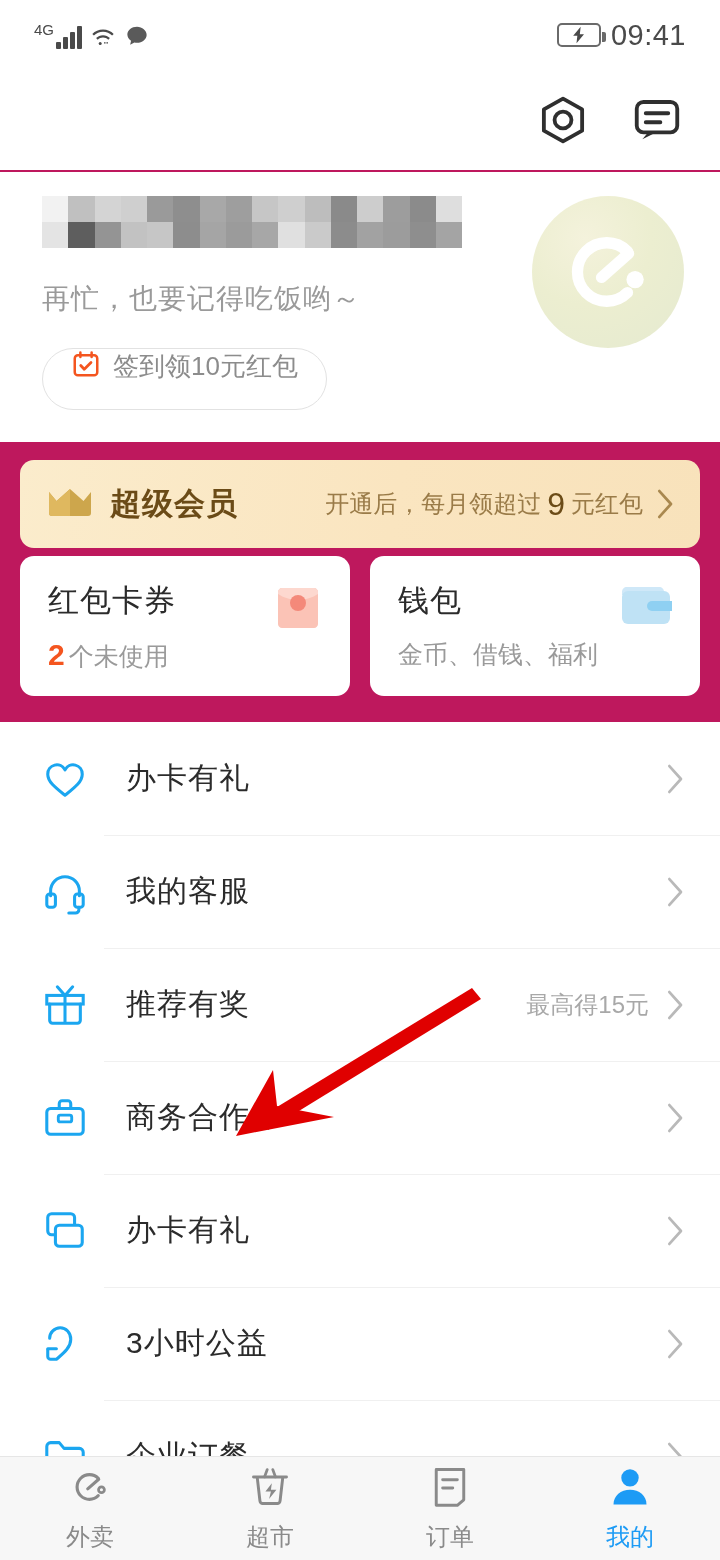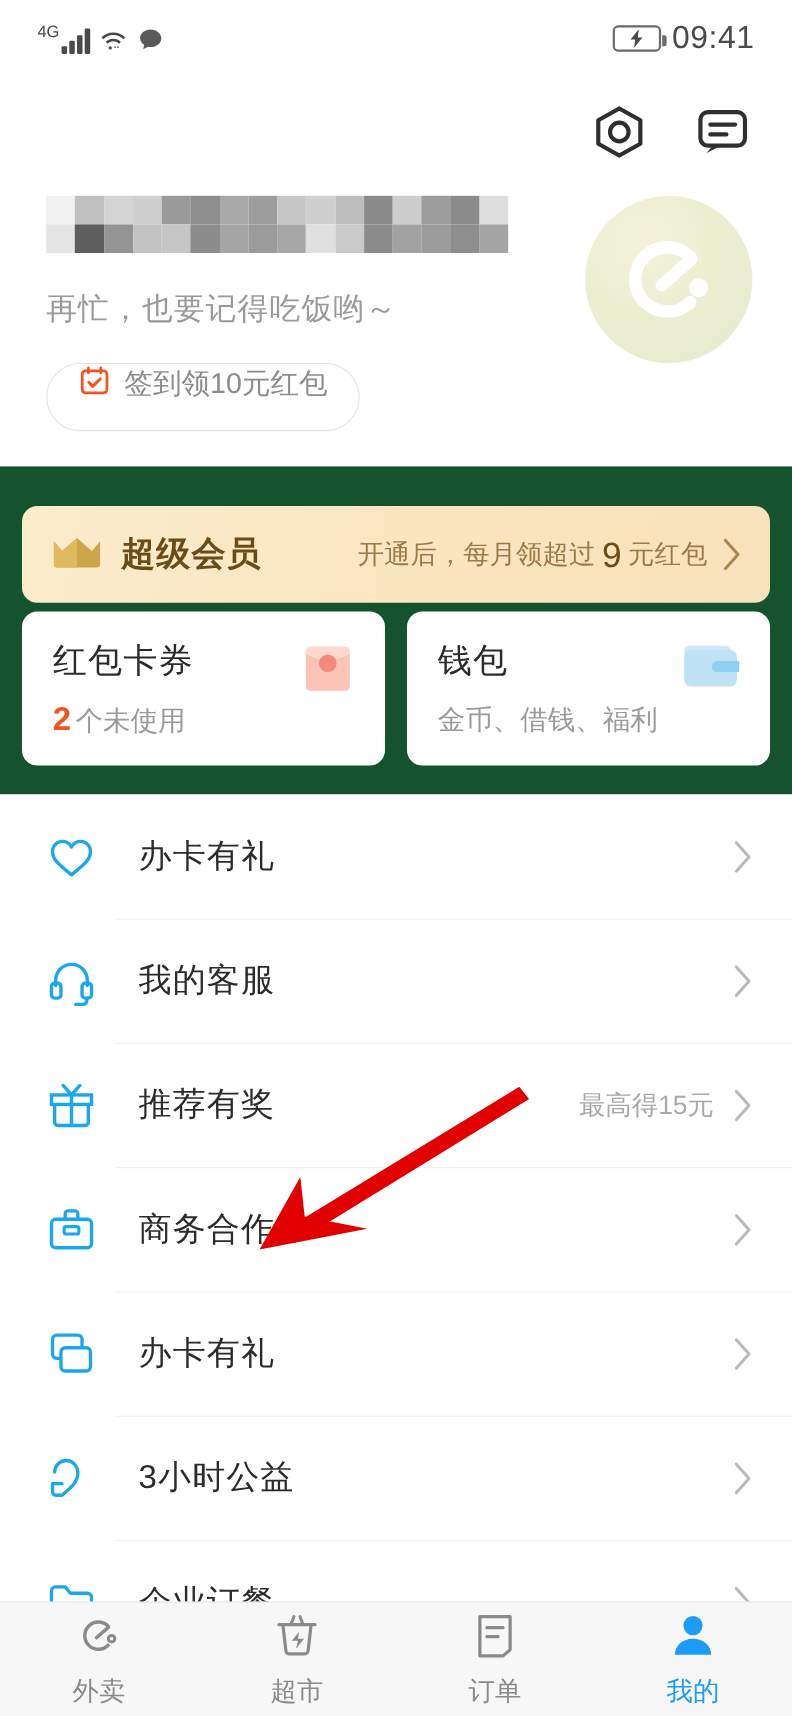--- a/index.html
+++ b/index.html
@@ -5,21 +5,21 @@
   * { margin:0; padding:0; box-sizing:border-box; }
   html, body {
     width:720px; height:1560px;
     background:#f5f5f5;
     font-family:"Liberation Sans","DejaVu Sans",sans-serif;
     overflow:hidden;
   }
   #screen {
     position:relative;
     width:720px; height:1560px;
-    background:#14532d;
+    background:#be185d;
     overflow:hidden;
   }
 
   
   .statusbar {
     position:absolute; top:0; left:0; width:720px; height:70px;
     display:flex; align-items:center; justify-content:space-between;
     padding:0 34px;
     background:#ffffff;
   }
@@ -48,21 +48,21 @@
   .header {
     position:absolute; top:70px; left:0; width:720px; height:100px;
     background:#ffffff;
     display:flex; align-items:center; justify-content:flex-end;
     padding-right:36px; gap:40px;
   }
   .hdr-icon { width:54px; height:54px; cursor:pointer; }
 
   
   .profile {
-    position:absolute; top:154px; left:0; width:720px; height:270px;
+    position:absolute; top:172px; left:0; width:720px; height:270px;
     background:#ffffff;
     padding:24px 36px 0 42px;
   }
   .mosaic {
     width:420px; height:52px;
     display:grid; grid-template-columns:repeat(16,1fr); grid-template-rows:1fr 1fr;
   }
   .mosaic span { display:block; }
   .greeting {
     margin-top:32px; font-size:28px; color:#9a9a9a; letter-spacing:1px;

